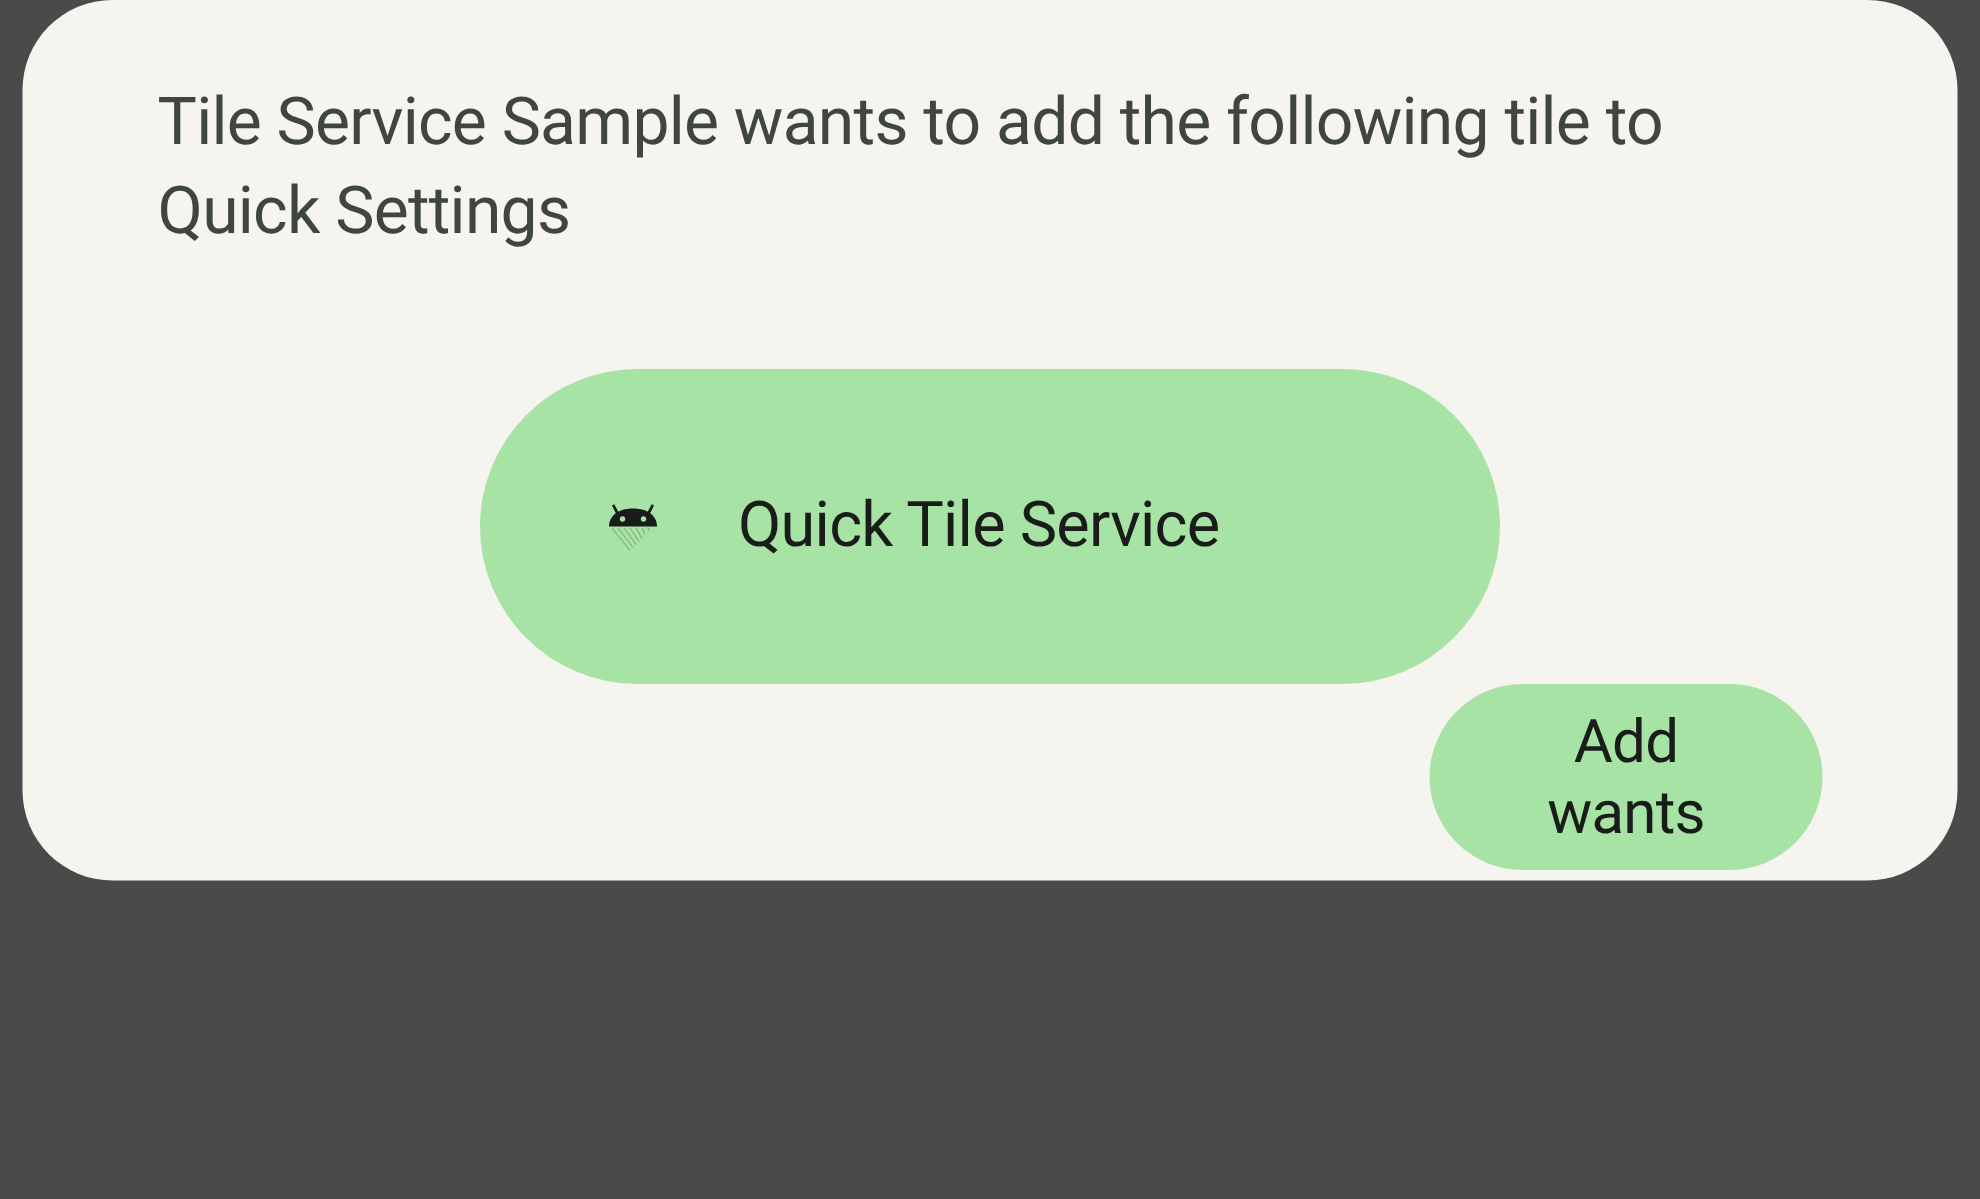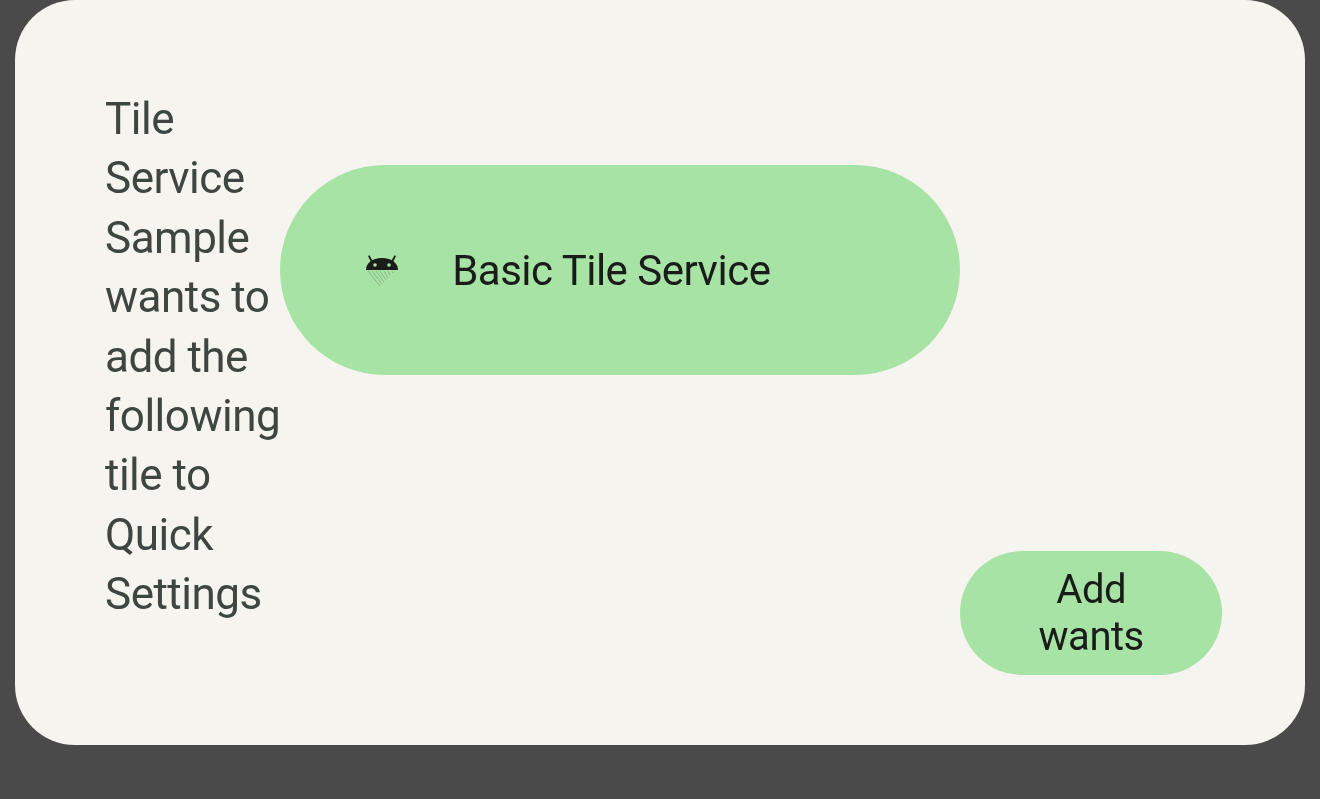--- a/index.html
+++ b/index.html
@@ -13,27 +13,27 @@
       height: 799px;
       background: #4a4a4a;
       font-family: -apple-system, BlinkMacSystemFont, "Segoe UI", Roboto, Helvetica, Arial, sans-serif;
       display: flex;
       align-items: flex-start;
       justify-content: center;
     }
     
     .dialog {
       width: 1290px;
-      height: 745px;
+      height: 587px;
       background: #f5f4ef;
       border-radius: 60px;
       margin-top: 0;
-      padding: 90px 90px 60px 90px;
+      padding: 52px 90px 60px 90px;
       display: flex;
-      flex-direction: row;
+      flex-direction: column;
     }
     
     .dialog-title {
       font-size: 44px;
       font-weight: 400;
       color: #3f4541;
       line-height: 1.35;
       letter-spacing: -0.5px;
     }
     
@@ -129,21 +129,21 @@
             <line x1="8" y1="23" x2="20" y2="38"></line>
             <line x1="12" y1="23" x2="22" y2="36"></line>
             <line x1="16" y1="23" x2="24" y2="34"></line>
             <line x1="20" y1="23" x2="26" y2="32"></line>
             <line x1="24" y1="23" x2="28" y2="30"></line>
             <line x1="28" y1="23" x2="30" y2="27"></line>
             <line x1="32" y1="23" x2="33" y2="25"></line>
           </g>
         </svg>
       </span>
-      <span class="tile-label">Basic Tile Service</span>
+      <span class="tile-label">Quick Tile Service</span>
     </div>
   </div>
 
   <div class="button-row">
     <button class="btn btn-filled">Add wants</button>
   </div>
 
 </div>
 
 </body></html>

